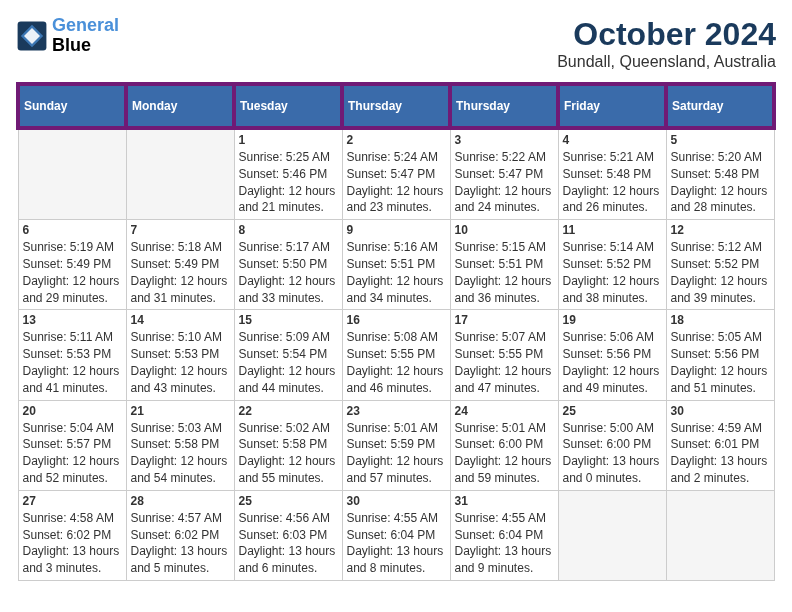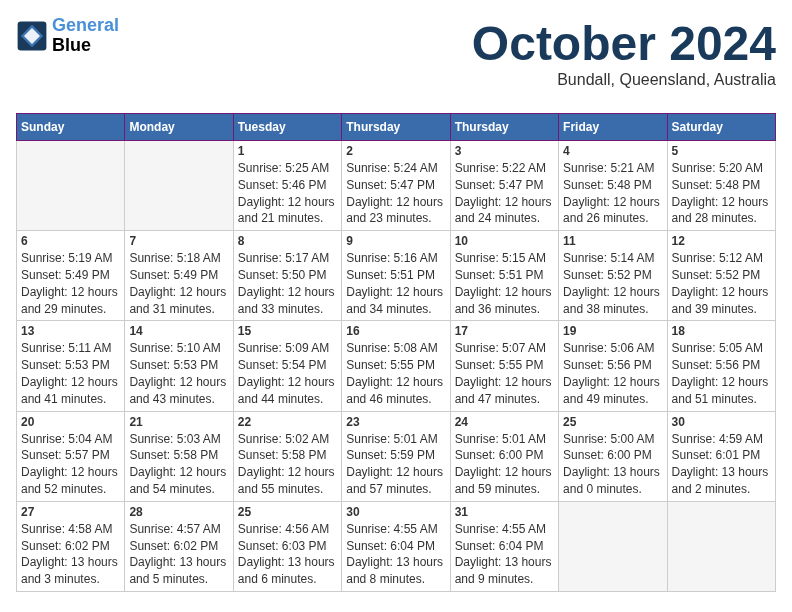--- a/index.html
+++ b/index.html
@@ -7,21 +7,21 @@
       font-family: Arial, sans-serif;
       background: #fff;
       width: 792px;
       min-height: 612px;
       padding: 16px;
     }
     .header-area {
       display: flex;
       justify-content: space-between;
       align-items: flex-start;
-      margin-bottom: 24px;
+      margin-bottom: 11px;
     }
     .logo {
       display: flex;
       align-items: center;
       gap: 4px;
     }
     .logo-text {
       font-size: 18px;
       font-weight: bold;
       color: #1a3a5c;
@@ -31,41 +31,41 @@
       color: #4a90d9;
     }
     .logo-icon {
       width: 32px;
       height: 32px;
     }
     .title-area {
       text-align: right;
     }
     .month-title {
-      font-size: 48px;
+      font-size: 32px;
       font-weight: bold;
       color: #1a3a5c;
     }
     .location-title {
       font-size: 16px;
       color: #333;
     }
     table {
       width: 100%;
       border-collapse: collapse;
       table-layout: fixed;
     }
     th {
       background-color: #3a6baa;
       color: #fff;
       font-size: 12px;
       font-weight: bold;
-      padding: 6px 4px;
+      padding: 13px 4px;
       text-align: left;
-      border: 1px solid #701a75;
+      border: 4px solid #701a75;
     }
     td {
       border: 1px solid #ccc;
       vertical-align: top;
       padding: 3px 4px;
       font-size: 10px;
       color: #333;
       height: 80px;
       background: #fff;
     }

